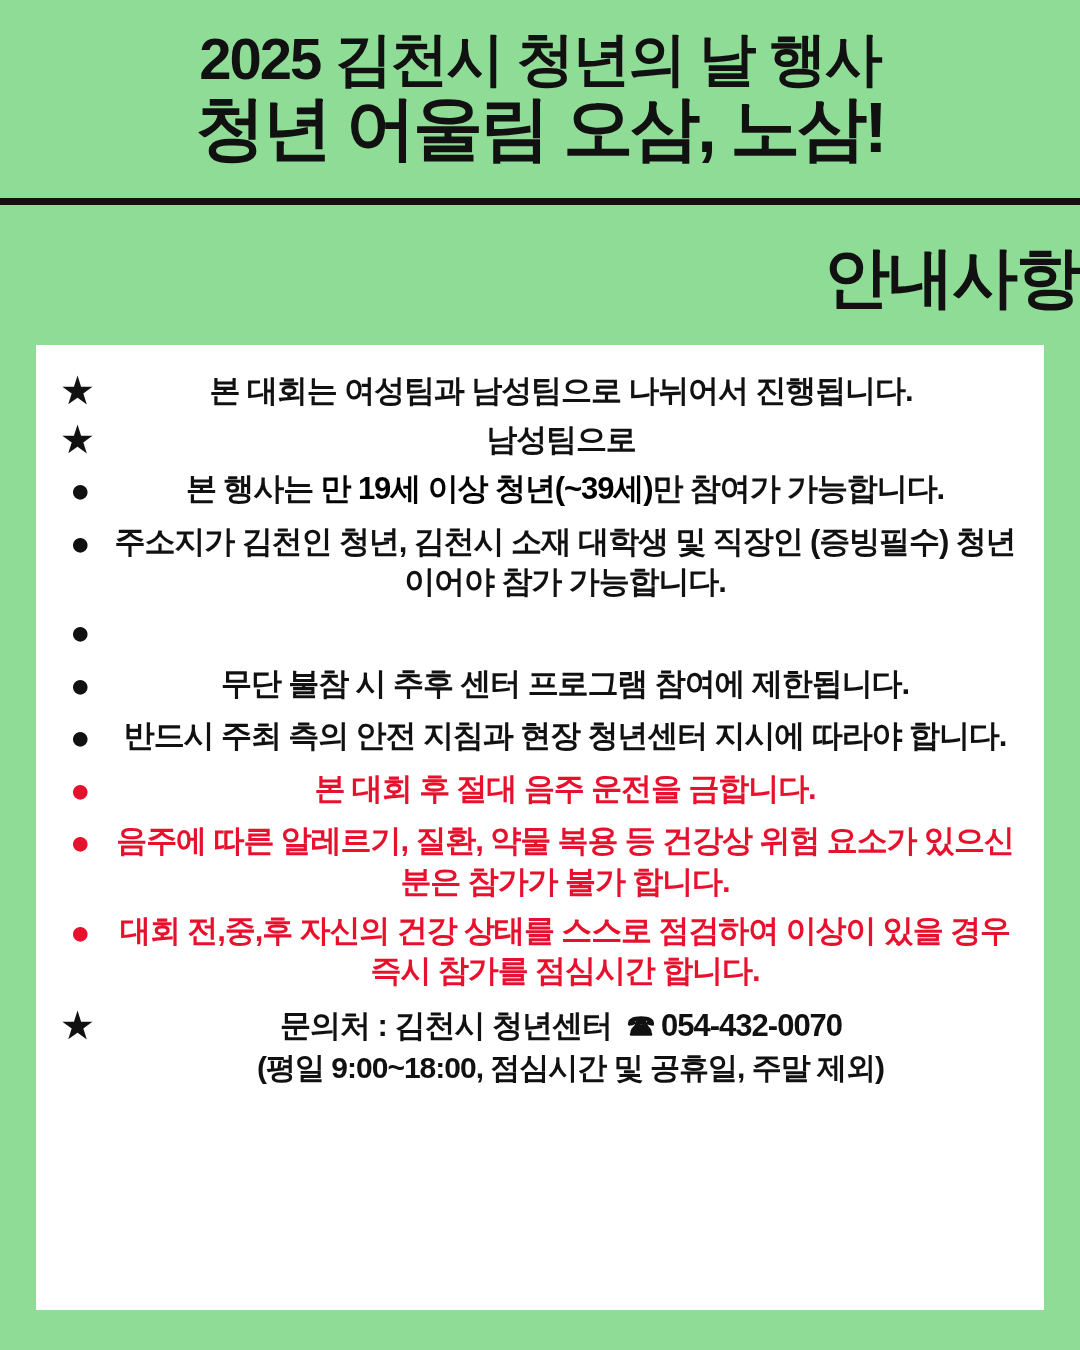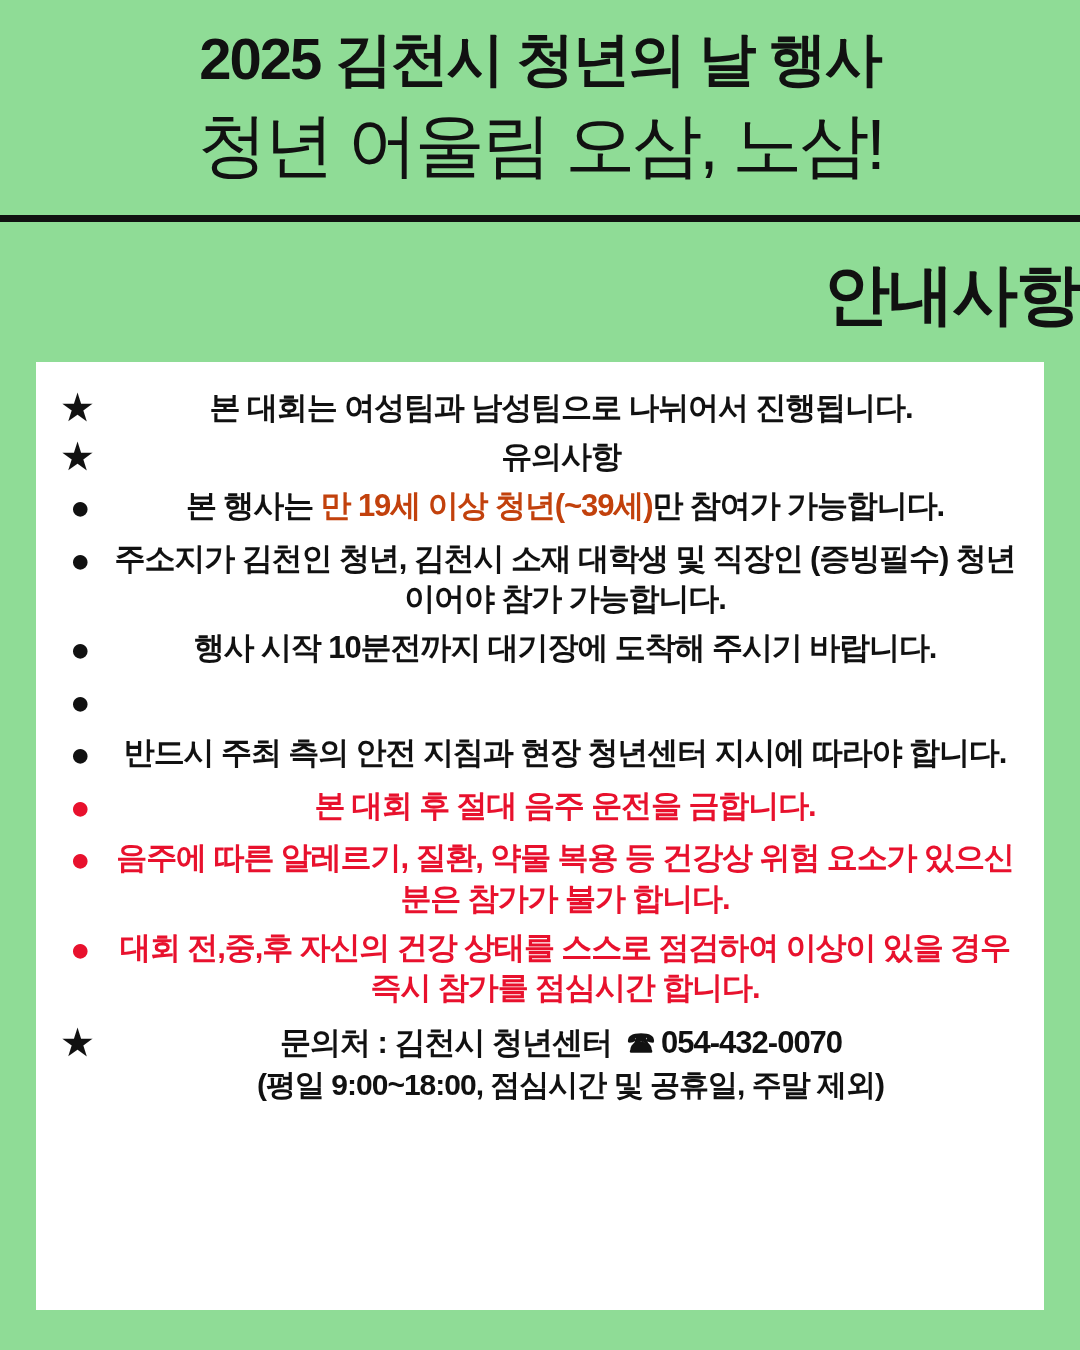--- a/index.html
+++ b/index.html
@@ -31,26 +31,26 @@
   .header-line1 {
     font-size: 58px;
     font-weight: 900;
     color: #111111;
     letter-spacing: -2px;
     line-height: 1.06;
     white-space: nowrap;
   }
   .header-line2 {
     font-size: 70px;
-    font-weight: 400;
+    font-weight: 700;
     color: #111111;
     letter-spacing: -3px;
     line-height: 1.06;
     white-space: nowrap;
-    margin-top: 19px;
+    margin-top: 2px;
   }
   .divider {
     width: 100%;
     height: 7px;
     background: #111111;
     margin-top: 18px;
   }
 
   
   .section-title {
@@ -93,21 +93,21 @@
   }
   .text {
     flex: 1 1 auto;
     font-size: 31px;
     font-weight: 900;
     line-height: 1.3;
     letter-spacing: -1.1px;
     text-align: center;
   }
   .text .hl {
-    color: #c2410c;
+    color: #000000;
   }
 
   .contact {
     display: flex;
     align-items: flex-start;
     margin-top: 14px;
     color: #111111;
   }
   .contact .text {
     letter-spacing: -1px;
@@ -142,40 +142,40 @@
 
   <div class="card">
 
     <div class="item">
       <div class="marker">★</div>
       <div class="text">본 대회는 여성팀과 남성팀으로 나뉘어서 진행됩니다.</div>
     </div>
 
     <div class="item">
       <div class="marker">★</div>
-      <div class="text">유의사항</div>
+      <div class="text">남성팀으로</div>
     </div>
 
     <div class="item">
       <div class="marker dot">●</div>
       <div class="text"><span>본 행사는 </span><span class="hl">만 19세 이상 청년(~39세)</span><span>만 참여가 가능합니다.</span></div>
     </div>
 
     <div class="item">
       <div class="marker dot">●</div>
       <div class="text">주소지가 김천인 청년, 김천시 소재 대학생 및 직장인 (증빙필수) 청년이어야 참가 가능합니다.</div>
     </div>
 
     <div class="item">
       <div class="marker dot">●</div>
-      <div class="text">행사 시작 10분전까지 대기장에 도착해 주시기 바랍니다.</div>
-    </div>
-
-    <div class="item">
-      <div class="marker dot">●</div>
+    </div>
+
+    <div class="item">
+      <div class="marker dot">●</div>
+      <div class="text">무단 불참 시 추후 센터 프로그램 참여에 제한됩니다.</div>
     </div>
 
     <div class="item">
       <div class="marker dot">●</div>
       <div class="text">반드시 주최 측의 안전 지침과 현장 청년센터 지시에 따라야 합니다.</div>
     </div>
 
     <div class="item red">
       <div class="marker dot">●</div>
       <div class="text">본 대회 후 절대 음주 운전을 금합니다.</div>

